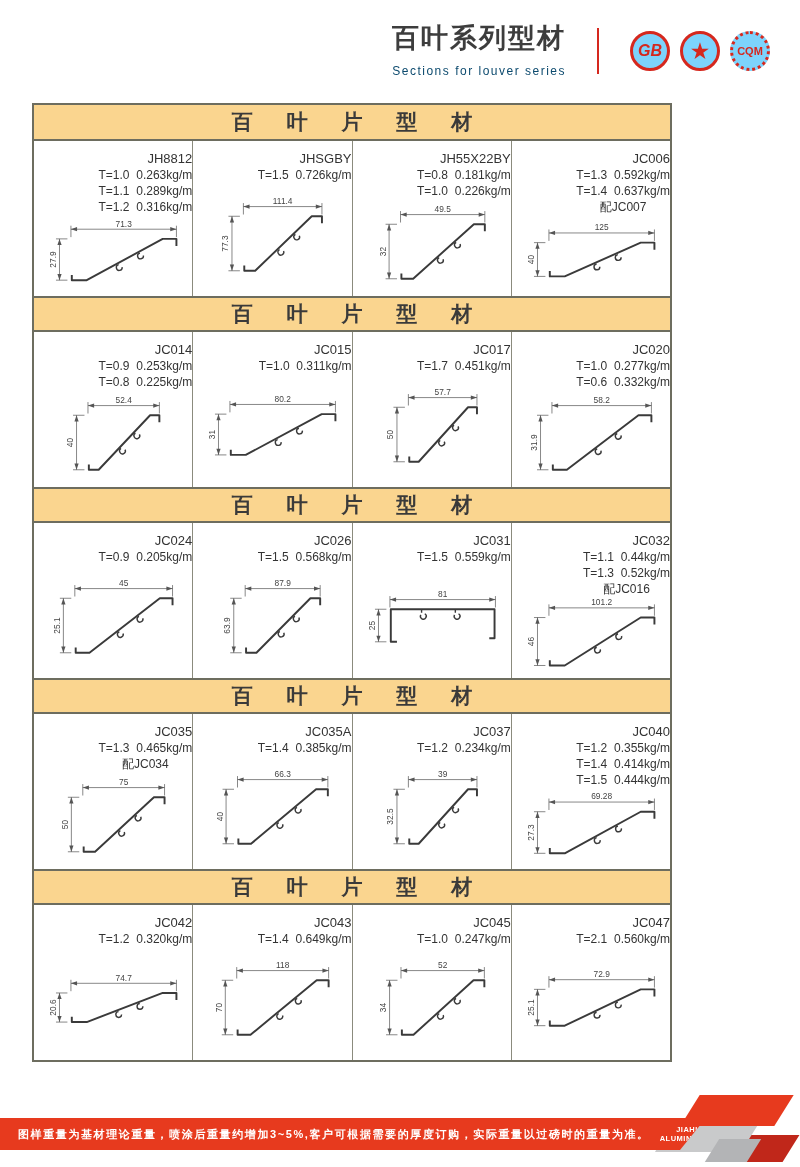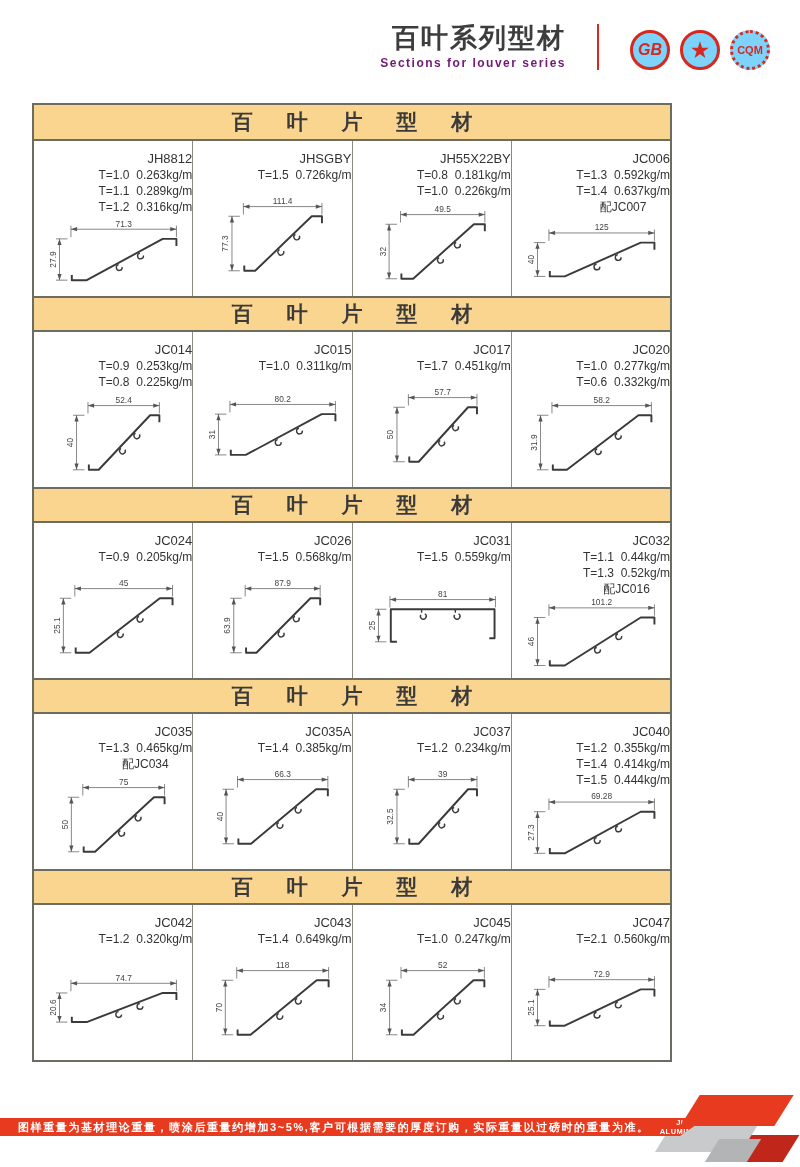--- a/index.html
+++ b/index.html
@@ -1,24 +1,24 @@
 <!DOCTYPE html>
 <html><head>
 <meta charset="utf-8">
 <style>
   * { margin:0; padding:0; box-sizing:border-box; }
   html,body { background:#fff; }
   body { font-family:"Liberation Sans", sans-serif; }
   .page { position:relative; width:800px; height:1167px; background:#ffffff; overflow:hidden; }
 
   
-  .header { position:absolute; top:24px; right:30px; display:flex; align-items:flex-end; gap:31px; }
+  .header { position:absolute; top:24px; right:30px; display:flex; align-items:center; gap:31px; }
   .title-block { text-align:right; }
   .title-cn { font-size:27px; font-weight:bold; color:#3d3d3d; letter-spacing:2px; line-height:1.1; }
-  .title-en { font-size:12px; color:#701a75; letter-spacing:1.5px; margin-top:2px;font-weight:bold; }
+  .title-en { font-size:12px; color:#0c4a6e; letter-spacing:1.5px; margin-top:10px; }
   .header-divider { width:2px; height:46px; background:#d5281e; }
   .logos { display:flex; gap:10px; align-items:center; }
   .logo { width:40px; height:40px; border-radius:50%; border:3px solid #d5281e; display:flex; align-items:center; justify-content:center; color:#d5281e; font-weight:bold; background:#7dd3fc; }
   .logo.l1 { font-size:16px; font-style:italic; }
   .logo.l2 { font-size:20px; }
   .logo.l3 { font-size:11px; letter-spacing:0; border-style:dotted; }
 
   
   .profile-table { position:absolute; left:32px; top:103px; width:640px; border:2px solid #6d6d5f; }
   .section-band { height:36px; background:#fad58f; border-top:2px solid #6d6d5f; border-bottom:2px solid #6d6d5f; display:flex; align-items:center; justify-content:center; }
@@ -26,21 +26,21 @@
   .section-title { font-size:21px; font-weight:bold; color:#3a3a3a; letter-spacing:14px; text-indent:14px; }
   .cell-row { display:flex; height:155px; }
   .cell { flex:1 1 0; border-right:1px solid #8b8b7d; display:flex; flex-direction:column; align-items:flex-end; padding-top:10px; overflow:hidden; }
   .cell:last-child { border-right:none; }
   .code { font-size:13px; color:#333; }
   .specs { font-size:12px; color:#333; text-align:center; line-height:1.35; white-space:pre; margin-top:1px;margin-left:44px; }
   .drawing-wrap { flex:1; width:100%; display:flex; align-items:center; justify-content:center; min-height:0; }
   svg text { font-family:"Liberation Sans", sans-serif; }
 
   
-  .footer-bar { position:absolute; left:0; top:1118px; width:706px; height:18px; background:#e73a1e;
+  .footer-bar { position:absolute; left:0; top:1118px; width:706px; height:32px; background:#e73a1e;
     clip-path:polygon(0 0, 100% 0, calc(100% - 26px) 100%, 0 100%);
     display:flex; align-items:center; color:#fff; z-index:2; }
   .footer-note { font-size:11px; font-weight:bold; letter-spacing:1.6px; padding-left:18px; white-space:nowrap; }
   .footer-brand { display:flex; align-items:center; margin-left:10px; gap:6px; }
   .brand-lines { text-align:right; font-size:7.5px; font-weight:bold; letter-spacing:0.5px; line-height:1.2; }
   .brand-sep { width:1.5px; height:22px; background:#fff; }
   .page-number { font-size:21px; font-weight:bold; letter-spacing:1px; }
 
   .deco { position:absolute; transform:skewX(-32deg); }
   .deco.red-big   { left:690px; top:1095px; width:94px; height:31px; background:#e73a1e; z-index:3; }

